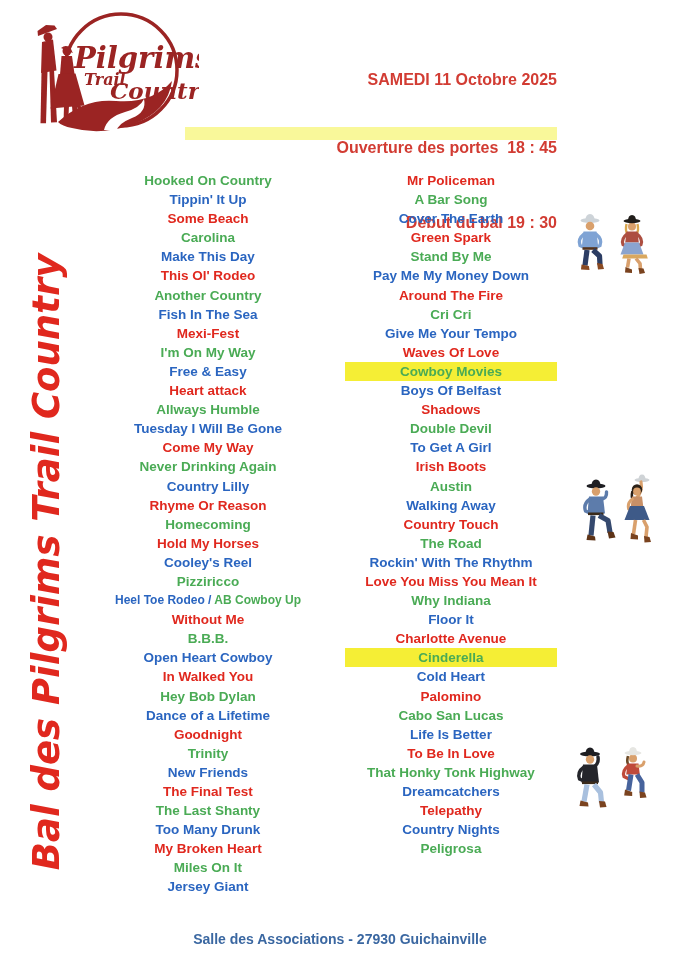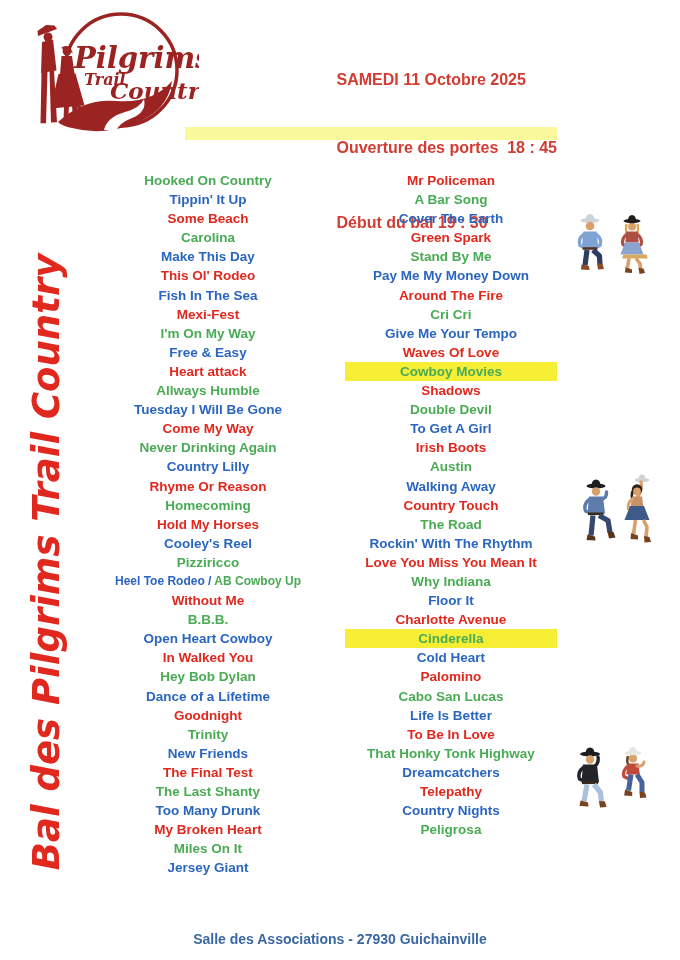--- a/index.html
+++ b/index.html
@@ -5,21 +5,21 @@
   html,body{margin:0;padding:0;background:#fff}
   .page{position:relative;width:680px;height:960px;background:#fff;overflow:hidden;
         font-family:"Liberation Sans",sans-serif}
 
   
   .logo-wrap{position:absolute;left:14px;top:6px;width:185px;height:135px;color:var(--logo)}
   .logo-wrap svg{display:block;width:100%;height:100%}
   .logo-script{font-family:"DejaVu Serif",serif;font-style:italic;font-weight:bold}
 
   
-  .header-info{position:absolute;top:36px;right:123px;font-weight:bold;
+  .header-info{position:absolute;top:36px;right:123px;text-align:right;font-weight:bold;
                font-size:16px;color:var(--hdr);white-space:pre}
   .hline{height:16px;line-height:16px}
   .mb16{margin-bottom:16px}.mb20{margin-bottom:23px}
 
   .top-bar{position:absolute;left:185px;top:127px;width:372px;height:13px;background:var(--bar)}
 
   
   .side-title{position:absolute;left:-273px;top:527px;width:640px;height:70px;line-height:70px;
               text-align:center;transform:rotate(-90deg);font-size:37px;font-weight:bold;
               font-style:italic;color:var(--side);font-family:"DejaVu Sans",sans-serif;white-space:nowrap}
@@ -86,20 +86,21 @@
 
   <div class="side-title">Bal des Pilgrims Trail Country</div>
 
   <div class="songs songs-left">
       <div class="song-row"><span class="c-green">Hooked On Country</span></div>
       <div class="song-row"><span class="c-blue">Tippin' It Up</span></div>
       <div class="song-row"><span class="c-red">Some Beach</span></div>
       <div class="song-row"><span class="c-green">Carolina</span></div>
       <div class="song-row"><span class="c-blue">Make This Day</span></div>
       <div class="song-row"><span class="c-red">This Ol' Rodeo</span></div>
+      <div class="song-row"><span class="c-green">Another Country</span></div>
       <div class="song-row"><span class="c-blue">Fish In The Sea</span></div>
       <div class="song-row"><span class="c-red">Mexi-Fest</span></div>
       <div class="song-row"><span class="c-green">I'm On My Way</span></div>
       <div class="song-row"><span class="c-blue">Free &amp; Easy</span></div>
       <div class="song-row"><span class="c-red">Heart attack</span></div>
       <div class="song-row"><span class="c-green">Allways Humble</span></div>
       <div class="song-row"><span class="c-blue">Tuesday I Will Be Gone</span></div>
       <div class="song-row"><span class="c-red">Come My Way</span></div>
       <div class="song-row"><span class="c-green">Never Drinking Again</span></div>
       <div class="song-row"><span class="c-blue">Country Lilly</span></div>
@@ -130,20 +131,21 @@
       <div class="song-row"><span class="c-green">A Bar Song</span></div>
       <div class="song-row"><span class="c-blue">Cover The Earth</span></div>
       <div class="song-row"><span class="c-red">Green Spark</span></div>
       <div class="song-row"><span class="c-green">Stand By Me</span></div>
       <div class="song-row"><span class="c-blue">Pay Me My Money Down</span></div>
       <div class="song-row"><span class="c-red">Around The Fire</span></div>
       <div class="song-row"><span class="c-green">Cri Cri</span></div>
       <div class="song-row"><span class="c-blue">Give Me Your Tempo</span></div>
       <div class="song-row"><span class="c-red">Waves Of Love</span></div>
       <div class="song-row hl"><span class="c-green">Cowboy Movies</span></div>
+      <div class="song-row"><span class="c-blue">Boys Of Belfast</span></div>
       <div class="song-row"><span class="c-red">Shadows</span></div>
       <div class="song-row"><span class="c-green">Double Devil</span></div>
       <div class="song-row"><span class="c-blue">To Get A Girl</span></div>
       <div class="song-row"><span class="c-red">Irish Boots</span></div>
       <div class="song-row"><span class="c-green">Austin</span></div>
       <div class="song-row"><span class="c-blue">Walking Away</span></div>
       <div class="song-row"><span class="c-red">Country Touch</span></div>
       <div class="song-row"><span class="c-green">The Road</span></div>
       <div class="song-row"><span class="c-blue">Rockin' With The Rhythm</span></div>
       <div class="song-row"><span class="c-red">Love You Miss You Mean It</span></div>

